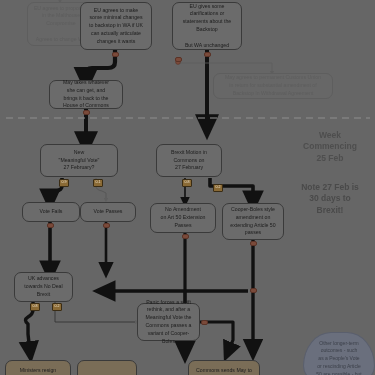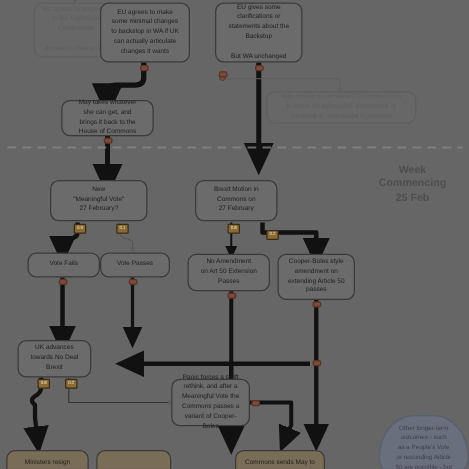--- a/index.html
+++ b/index.html
@@ -284,20 +284,25 @@
 as a People's Vote
 or rescinding Article
 50 are possible - but</span>
   </div>
 
   <div class="annot" style="left:288px;top:130px;width:84px;">
     <span>Week
 Commencing
 25 Feb</span>
   </div>
+  <div class="annot" style="left:288px;top:182px;width:84px;color:#4a4a4a;">
+    <span>Note 27 Feb is
+30 days to
+Brexit!</span>
+  </div>
 
   <div class="stop" style="left:112px;top:52px;"></div>
   <div class="stop" style="left:204px;top:52px;"></div>
   <div class="stop" style="left:175px;top:57px;"></div>
   <div class="stop" style="left:83px;top:110px;"></div>
 
   <div class="plabel" style="left:59px;top:179px;">
     <span>0.9</span>
   </div>
   <div class="plabel" style="left:93px;top:179px;">

